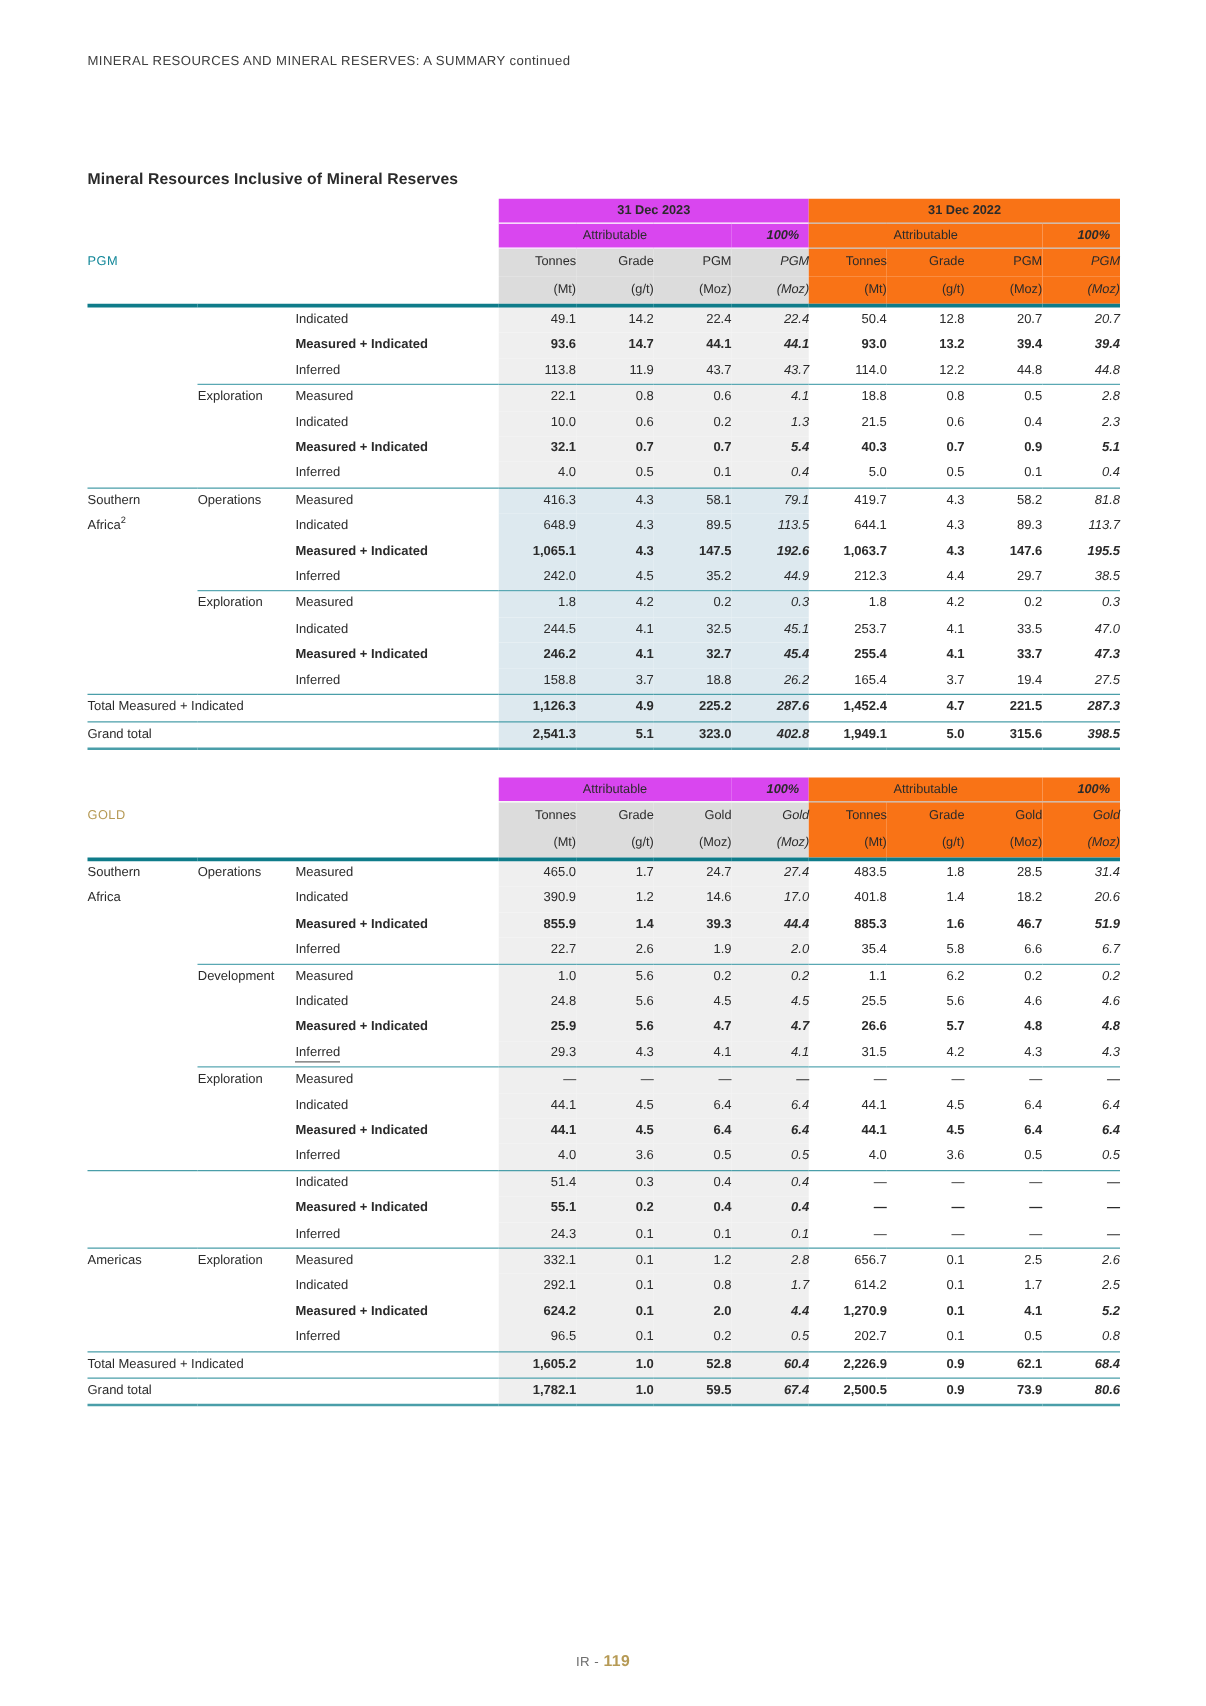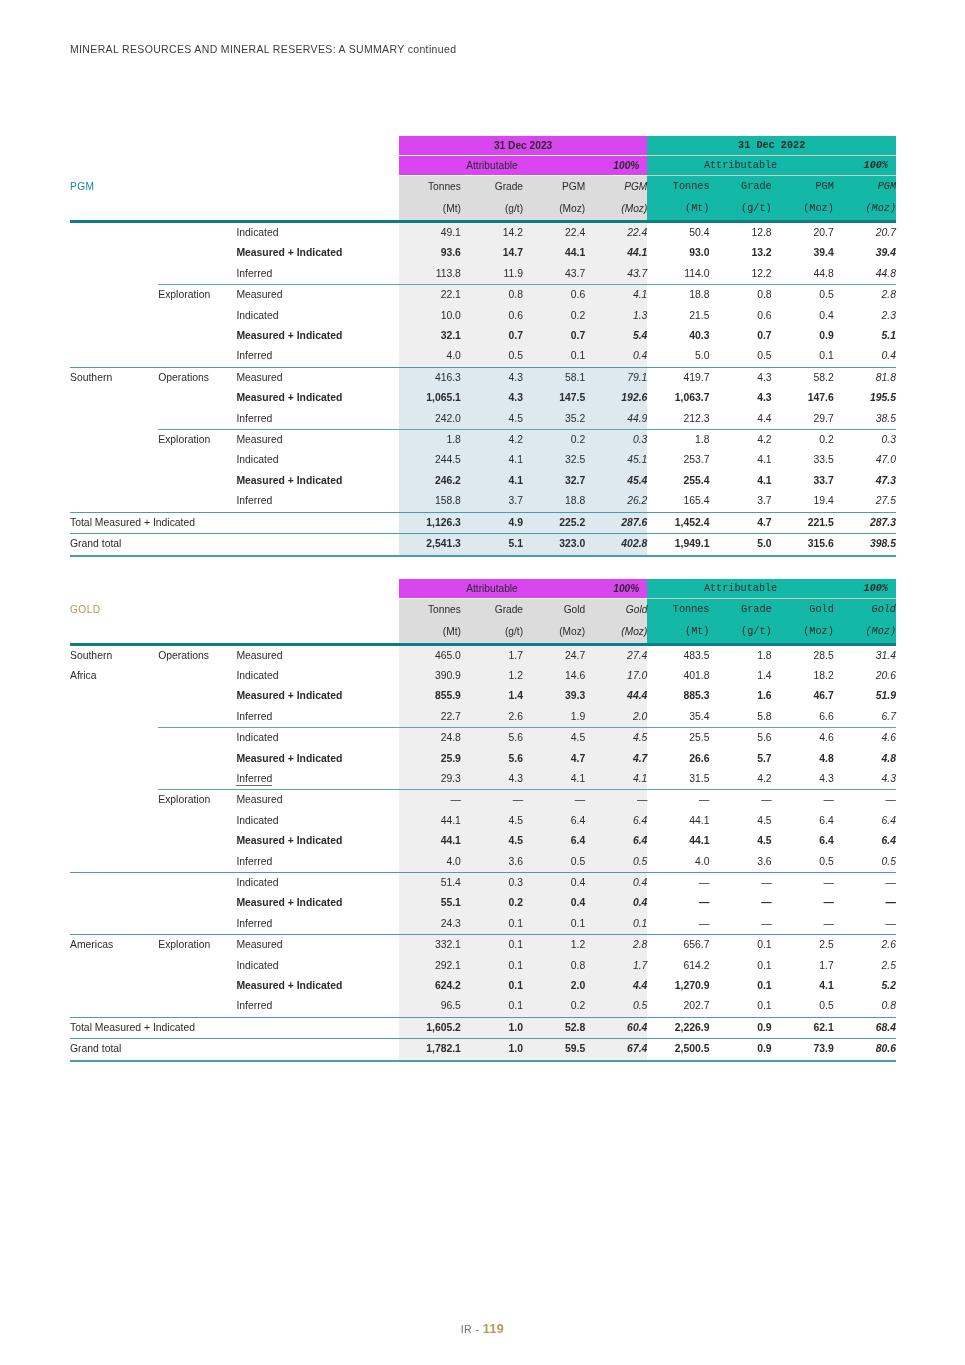--- a/index.html
+++ b/index.html
@@ -50,21 +50,21 @@
     font-weight: normal;
   }
 
   
   .hdr-yr td, .hdr-attr td, .hdr-lbl td, .hdr-unit td {
     text-align: center;
     font-size: 10.2px;
   }
   .gband { background: #d946ef; }
   .gband2 { background: #dcdcdc; }
-  .wband { background: #14b8a6; font-family: Liberation Mono, monospace; }
+  .wband { background: #f97316; }
 
   .hdr-yr td.yr {
     font-weight: bold;
     height: 19px;
     line-height: 19px;
     border-bottom: 1px solid #ffffff;
   }
   .hdr-yr td.yr.w { border-bottom: 1px solid #c9c9c9; }
 
   .hdr-attr td {
@@ -133,20 +133,21 @@
     letter-spacing: 0.4px;
   }
   .footer b { color: #b69a55; font-size: 12.6px; text-align: right; }
 </style>
 </head>
 <body>
 
 <div class="page-head">MINERAL RESOURCES AND MINERAL RESERVES: A SUMMARY continued</div>
 
 <div class="sheet">
+  <div class="sect-title">Mineral Resources Inclusive of Mineral Reserves</div>
   <div id="tables-host">
       <table class="tbl">
         <colgroup>
           <col class="c-reg">
           <col class="c-cat">
           <col class="c-cls">
           <col class="c-num">
           <col class="c-num">
           <col class="c-num">
           <col class="c-num">
@@ -328,20 +329,33 @@
             <td class="cls">Measured</td>
             <td class="num sh-b">416.3</td>
             <td class="num sh-b">4.3</td>
             <td class="num sh-b">58.1</td>
             <td class="num ital sh-b">79.1</td>
             <td class="num">419.7</td>
             <td class="num">4.3</td>
             <td class="num">58.2</td>
             <td class="num ital">81.8</td>
           </tr>
+          <tr class="d">
+            <td class="reg">Africa<span class="sub">2</span></td>
+            <td class="cat"></td>
+            <td class="cls">Indicated</td>
+            <td class="num sh-b">648.9</td>
+            <td class="num sh-b">4.3</td>
+            <td class="num sh-b">89.5</td>
+            <td class="num ital sh-b">113.5</td>
+            <td class="num">644.1</td>
+            <td class="num">4.3</td>
+            <td class="num">89.3</td>
+            <td class="num ital">113.7</td>
+          </tr>
           <tr class="d tot">
             <td class="reg"></td>
             <td class="cat"></td>
             <td class="cls">Measured + Indicated</td>
             <td class="num sh-b" style="font-weight: bold;">1,065.1</td>
             <td class="num sh-b" style="font-weight: bold;">4.3</td>
             <td class="num sh-b" style="font-weight: bold;">147.5</td>
             <td class="num ital sh-b" style="font-weight: bold;">192.6</td>
             <td class="num" style="font-weight: bold;">1,063.7</td>
             <td class="num" style="font-weight: bold;">4.3</td>
@@ -609,20 +623,33 @@
             <td class="part"></td>
             <td class="part"></td>
             <td class="part"></td>
             <td class="part"></td>
             <td class="part"></td>
             <td class="part"></td>
             <td class="part"></td>
           </tr>
           <tr class="d">
             <td class="reg"></td>
+            <td class="cat">Development</td>
+            <td class="cls">Measured</td>
+            <td class="num sh">1.0</td>
+            <td class="num sh">5.6</td>
+            <td class="num sh">0.2</td>
+            <td class="num ital sh">0.2</td>
+            <td class="num">1.1</td>
+            <td class="num">6.2</td>
+            <td class="num">0.2</td>
+            <td class="num ital">0.2</td>
+          </tr>
+          <tr class="d">
+            <td class="reg"></td>
             <td class="cat"></td>
             <td class="cls">Indicated</td>
             <td class="num sh">24.8</td>
             <td class="num sh">5.6</td>
             <td class="num sh">4.5</td>
             <td class="num ital sh">4.5</td>
             <td class="num">25.5</td>
             <td class="num">5.6</td>
             <td class="num">4.6</td>
             <td class="num ital">4.6</td>

